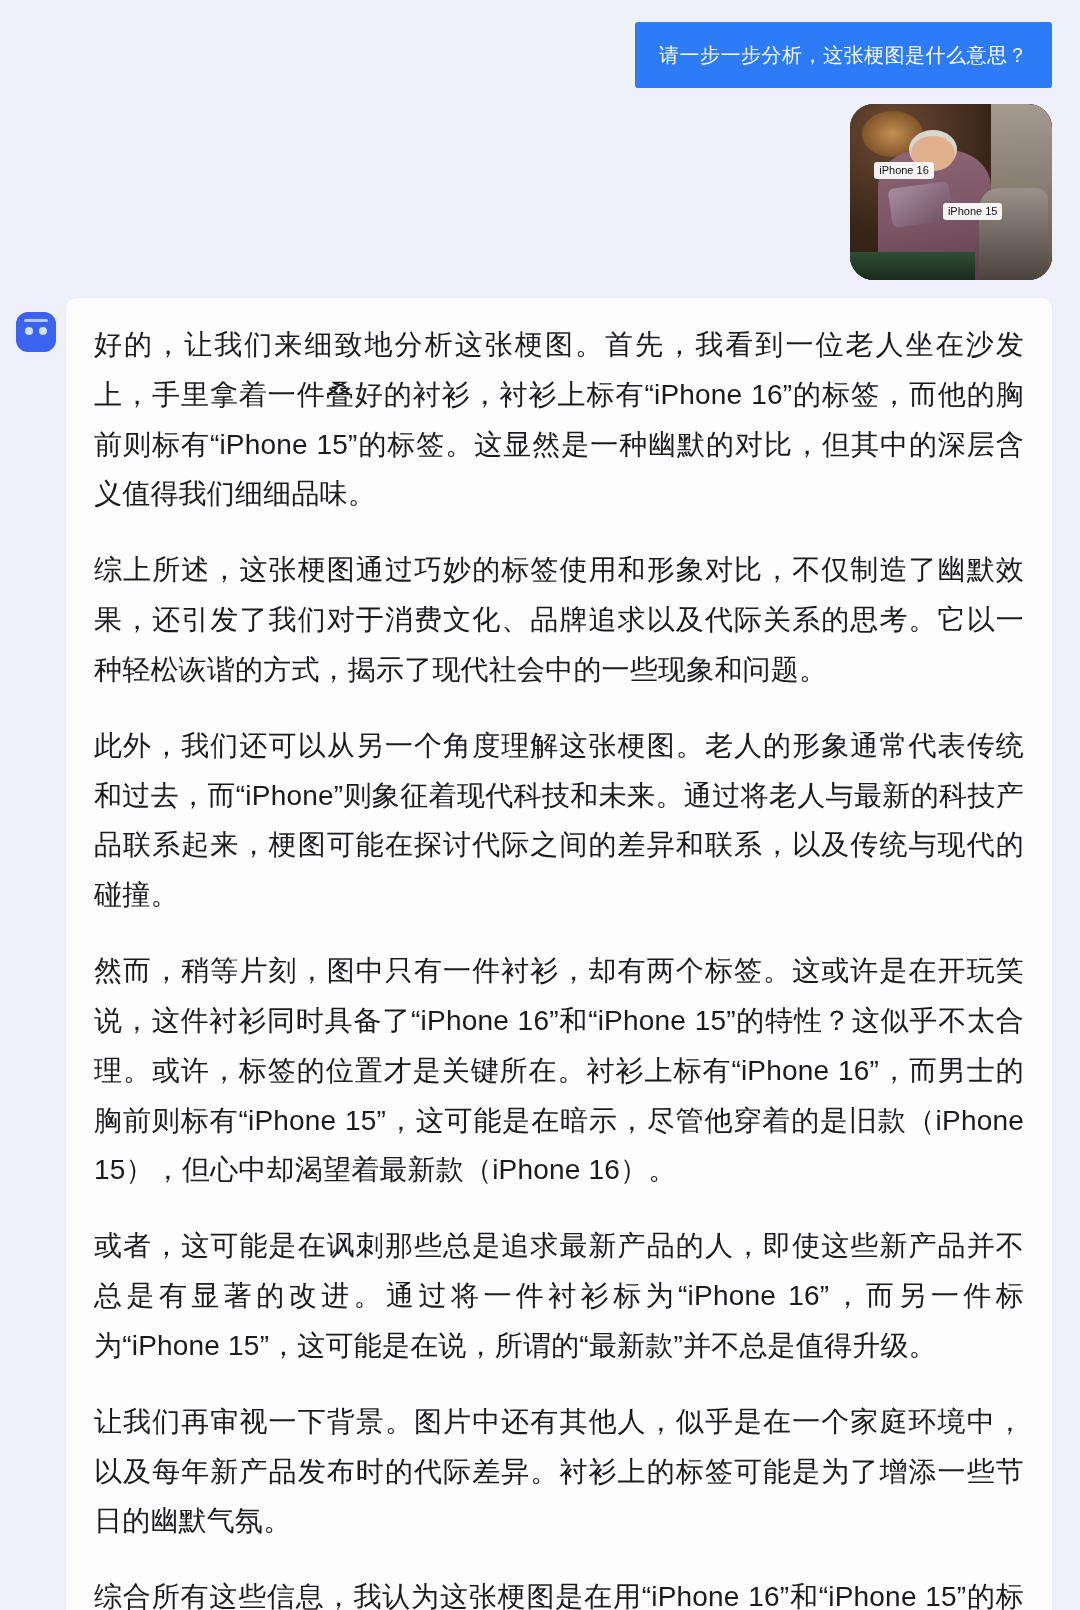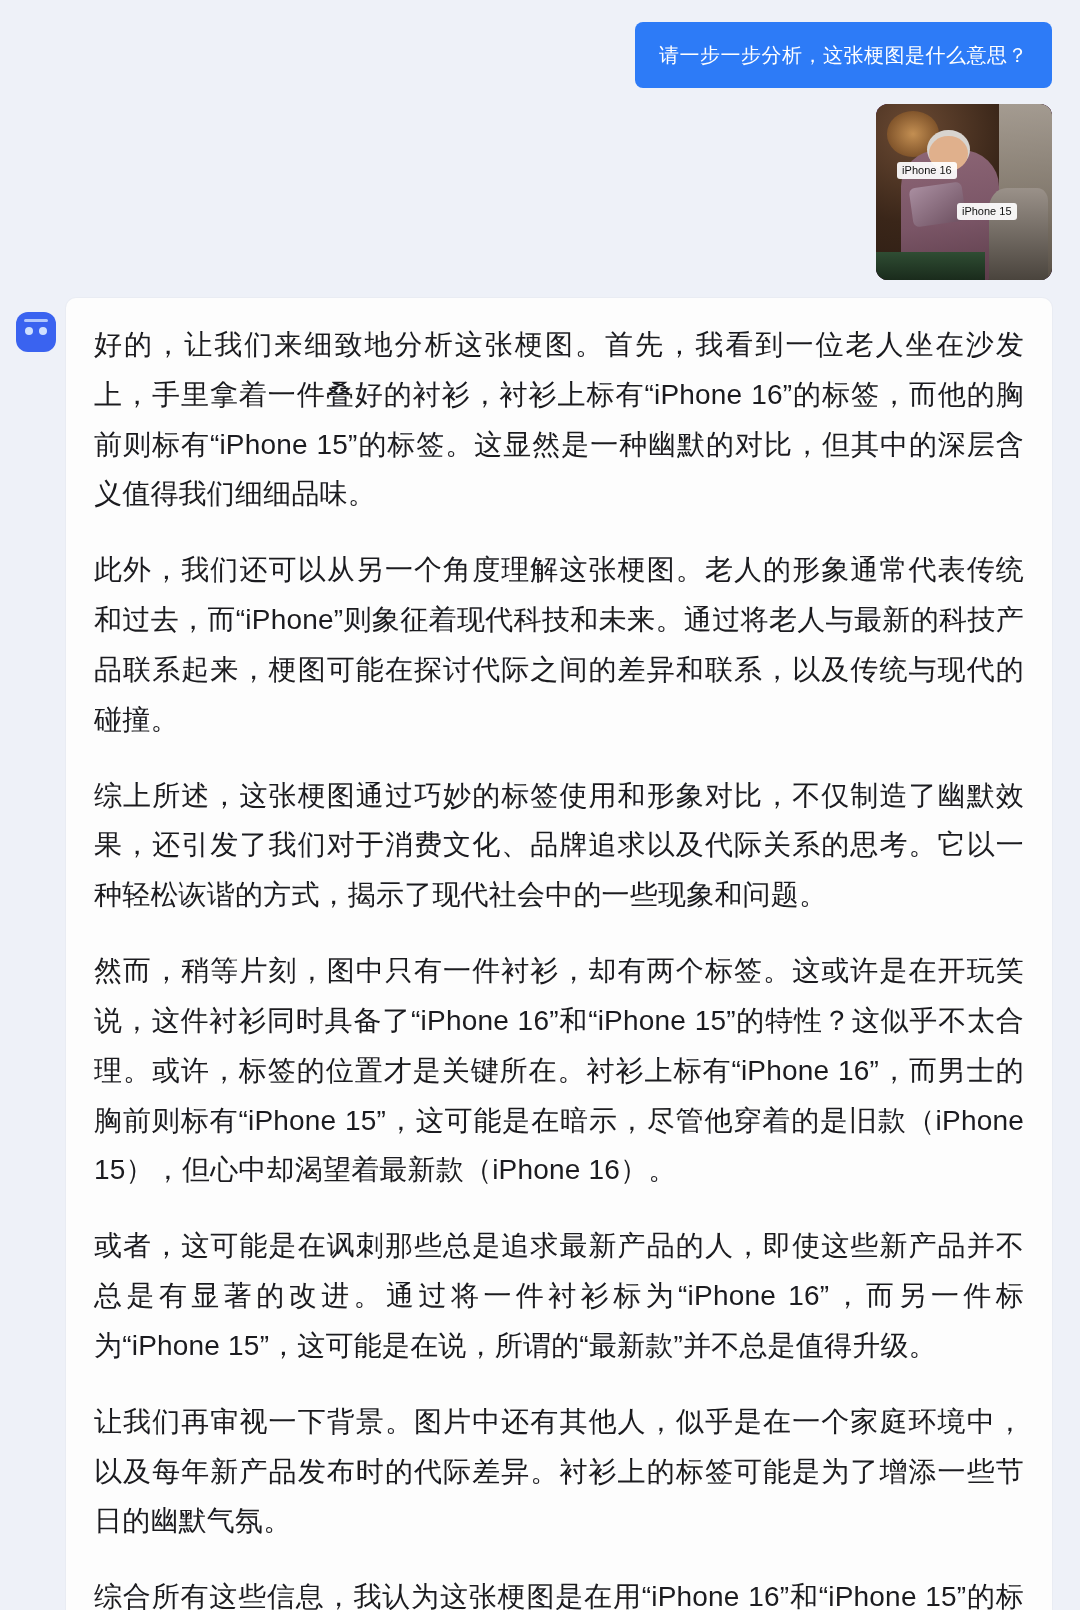--- a/index.html
+++ b/index.html
@@ -24,33 +24,33 @@
   
   .user-turn {
     display: flex;
     flex-direction: column;
     align-items: flex-end;
     padding: 22px 28px 0 28px;
   }
   .user-bubble {
     background: #2d7bf7;
     color: #ffffff;
-    border-radius: 8px;
+    border-radius: 3px;
     padding: 18px 24px;
     font-size: 20px;
     line-height: 1.5;
     max-width: 760px;
     letter-spacing: .5px;
     margin-left: 8px;
   }
   .user-image-wrap {
     margin-top: 16px;
-    width: 176px;
+    width: 202px;
     height: 176px;
-    border-radius: 12px;
+    border-radius: 24px;
     overflow: hidden;
     position: relative;
     background: #6d28d9;
   }
   
   .photo {
     position: absolute;
     inset: 0;
     background:
       radial-gradient(circle at 20% 15%, #6b4a33 0%, #3a2619 45%, #241710 100%),
@@ -199,22 +199,22 @@
 
   <div class="assistant-turn">
     <div class="avatar">
       <span class="brow"></span>
       <span class="eye l"></span>
       <span class="eye r"></span>
     </div>
 
     <div class="assistant-bubble">
       <p>好的，让我们来细致地分析这张梗图。首先，我看到一位老人坐在沙发上，手里拿着一件叠好的衬衫，衬衫上标有“iPhone 16”的标签，而他的胸前则标有“iPhone 15”的标签。这显然是一种幽默的对比，但其中的深层含义值得我们细细品味。</p>
+      <p>综上所述，这张梗图通过巧妙的标签使用和形象对比，不仅制造了幽默效果，还引发了我们对于消费文化、品牌追求以及代际关系的思考。它以一种轻松诙谐的方式，揭示了现代社会中的一些现象和问题。</p>
       <p>此外，我们还可以从另一个角度理解这张梗图。老人的形象通常代表传统和过去，而“iPhone”则象征着现代科技和未来。通过将老人与最新的科技产品联系起来，梗图可能在探讨代际之间的差异和联系，以及传统与现代的碰撞。</p>
-      <p>综上所述，这张梗图通过巧妙的标签使用和形象对比，不仅制造了幽默效果，还引发了我们对于消费文化、品牌追求以及代际关系的思考。它以一种轻松诙谐的方式，揭示了现代社会中的一些现象和问题。</p>
       <p>然而，稍等片刻，图中只有一件衬衫，却有两个标签。这或许是在开玩笑说，这件衬衫同时具备了“iPhone 16”和“iPhone 15”的特性？这似乎不太合理。或许，标签的位置才是关键所在。衬衫上标有“iPhone 16”，而男士的胸前则标有“iPhone 15”，这可能是在暗示，尽管他穿着的是旧款（iPhone 15），但心中却渴望着最新款（iPhone 16）。</p>
       <p>或者，这可能是在讽刺那些总是追求最新产品的人，即使这些新产品并不总是有显著的改进。通过将一件衬衫标为“iPhone 16”，而另一件标为“iPhone 15”，这可能是在说，所谓的“最新款”并不总是值得升级。</p>
       <p>让我们再审视一下背景。图片中还有其他人，似乎是在一个家庭环境中，以及每年新产品发布时的代际差异。衬衫上的标签可能是为了增添一些节日的幽默气氛。</p>
       <p>综合所有这些信息，我认为这张梗图是在用“iPhone 16”和“iPhone 15”的标签来开玩笑，这些标签被放在衬衫和男士的胸前，以幽默的方式反映人们对最新产品的追求，以及每年新产品发布时的代际差异。</p>
     </div>
   </div>
 
 </div>
 
 </body></html>

